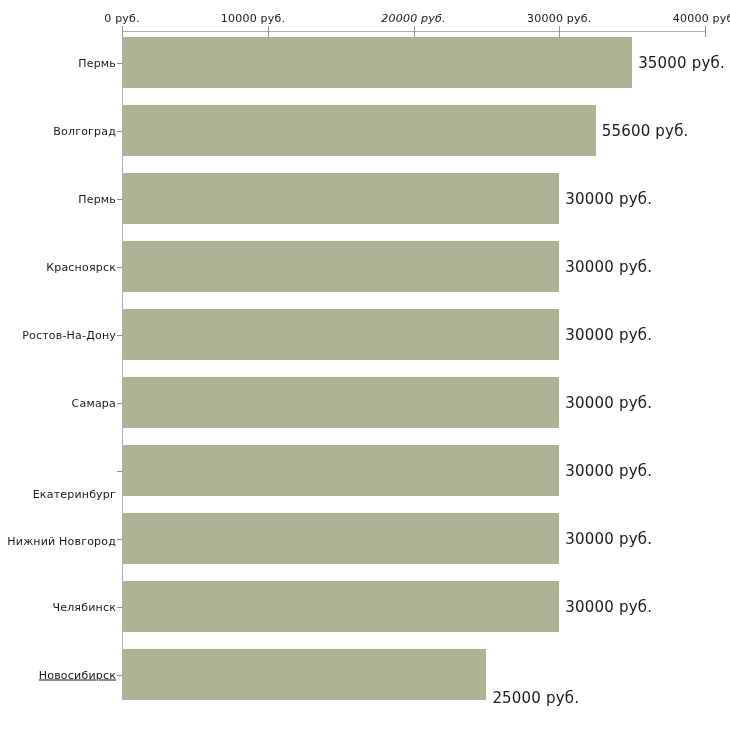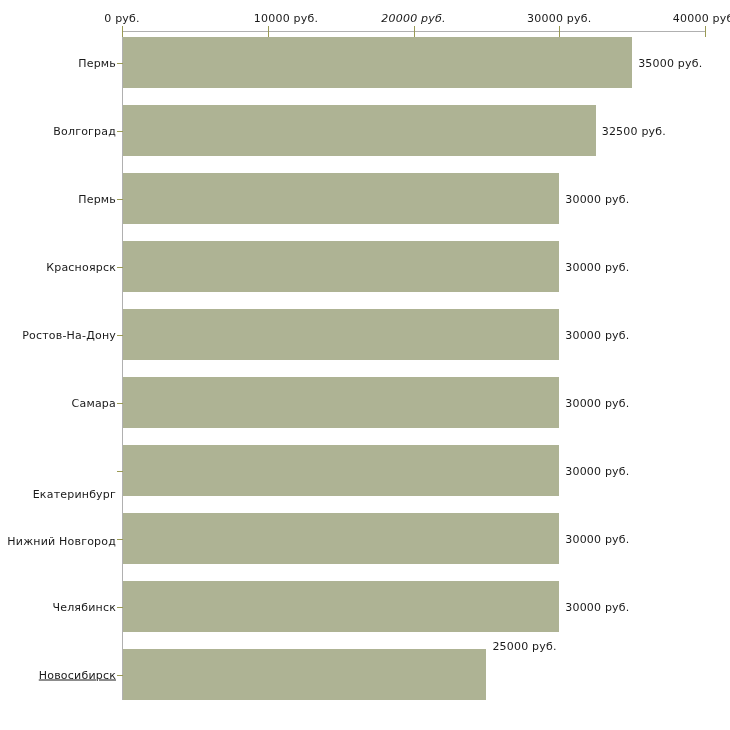--- a/index.html
+++ b/index.html
@@ -94,41 +94,41 @@
   .bar {
     position: absolute;
     left: 123px;
     height: 51px;
     background: #aeb394;
   }
 
   
   .bar-value {
     position: absolute;
-    font-size: 11px;
+    font-size: 15px;
     color: #1a1a1a;
     white-space: nowrap;
     transform: translateY(-50%);
     letter-spacing: 0.2px;
   }
 </style>
 </head>
 <body>
 
 <div id="chart-root">
   <div class="plot-area">
 
     <div class="axis-top-line"></div>
     <div class="axis-left-line"></div>
 
     <div id="x-ticks">
         <div class="tick-x" style="left: 122px;"></div>
         <div class="tick-x-label" style="left: 122px;">0 руб.</div>
         <div class="tick-x" style="left: 267.75px;"></div>
-        <div class="tick-x-label" style="left: 286px;">10000 руб.</div>
+        <div class="tick-x-label" style="left: 253px;">10000 руб.</div>
         <div class="tick-x" style="left: 413.5px;"></div>
         <div class="tick-x-label" style="left: 413.5px; font-style: italic;">20000 руб.</div>
         <div class="tick-x" style="left: 559.25px;"></div>
         <div class="tick-x-label" style="left: 559.25px;">30000 руб.</div>
         <div class="tick-x" style="left: 705px;"></div>
         <div class="tick-x-label" style="left: 705px;">40000 руб.</div>
       </div>
     <div id="y-ticks">
         <div class="tick-y" style="top: 63px;"></div>
         <div class="tick-y" style="top: 131px;"></div>
@@ -160,25 +160,25 @@
         <div class="bar" title="Красноярск 30000 руб." style="top: 241px; width: 436.25px; background: rgb(174, 179, 148);"></div>
         <div class="bar" title="Ростов-На-Дону 30000 руб." style="top: 309px; width: 436.25px; background: rgb(174, 179, 148);"></div>
         <div class="bar" title="Самара 30000 руб." style="top: 377px; width: 436.25px; background: rgb(174, 179, 148);"></div>
         <div class="bar" title="Екатеринбург 30000 руб." style="top: 445px; width: 436.25px; background: rgb(174, 179, 148);"></div>
         <div class="bar" title="Нижний Новгород 30000 руб." style="top: 513px; width: 436.25px; background: rgb(174, 179, 148);"></div>
         <div class="bar" title="Челябинск 30000 руб." style="top: 581px; width: 436.25px; background: rgb(174, 179, 148);"></div>
         <div class="bar" title="Новосибирск 25000 руб." style="top: 649px; width: 363.375px; background: rgb(174, 179, 148);"></div>
       </div>
     <div id="bar-values">
         <div class="bar-value" style="left: 638.125px; top: 62.5px;">35000 руб.</div>
-        <div class="bar-value" style="left: 601.688px; top: 130.5px;">32500 руб.</div>
+        <div class="bar-value" style="left: 601.688px; top: 130.5px;">55600 руб.</div>
         <div class="bar-value" style="left: 565.25px; top: 198.5px;">30000 руб.</div>
         <div class="bar-value" style="left: 565.25px; top: 266.5px;">30000 руб.</div>
         <div class="bar-value" style="left: 565.25px; top: 334.5px;">30000 руб.</div>
         <div class="bar-value" style="left: 565.25px; top: 402.5px;">30000 руб.</div>
         <div class="bar-value" style="left: 565.25px; top: 470.5px;">30000 руб.</div>
         <div class="bar-value" style="left: 565.25px; top: 538.5px;">30000 руб.</div>
         <div class="bar-value" style="left: 565.25px; top: 606.5px;">30000 руб.</div>
-        <div class="bar-value" style="left: 492.375px; top: 646px;">25000 руб.</div>
+        <div class="bar-value" style="left: 492.375px; top: 698px;">25000 руб.</div>
       </div>
 
   </div>
 </div>
 
 </body></html>

